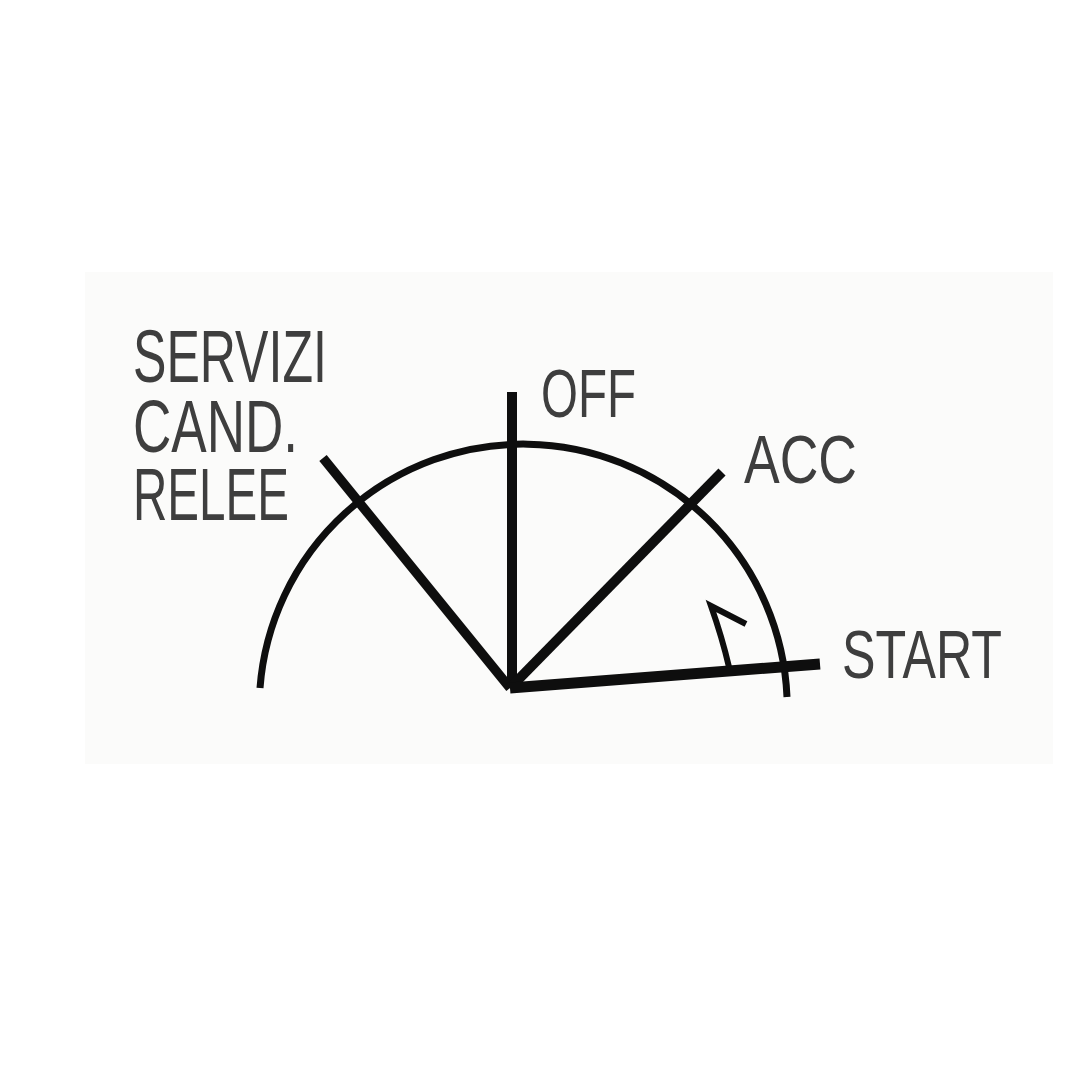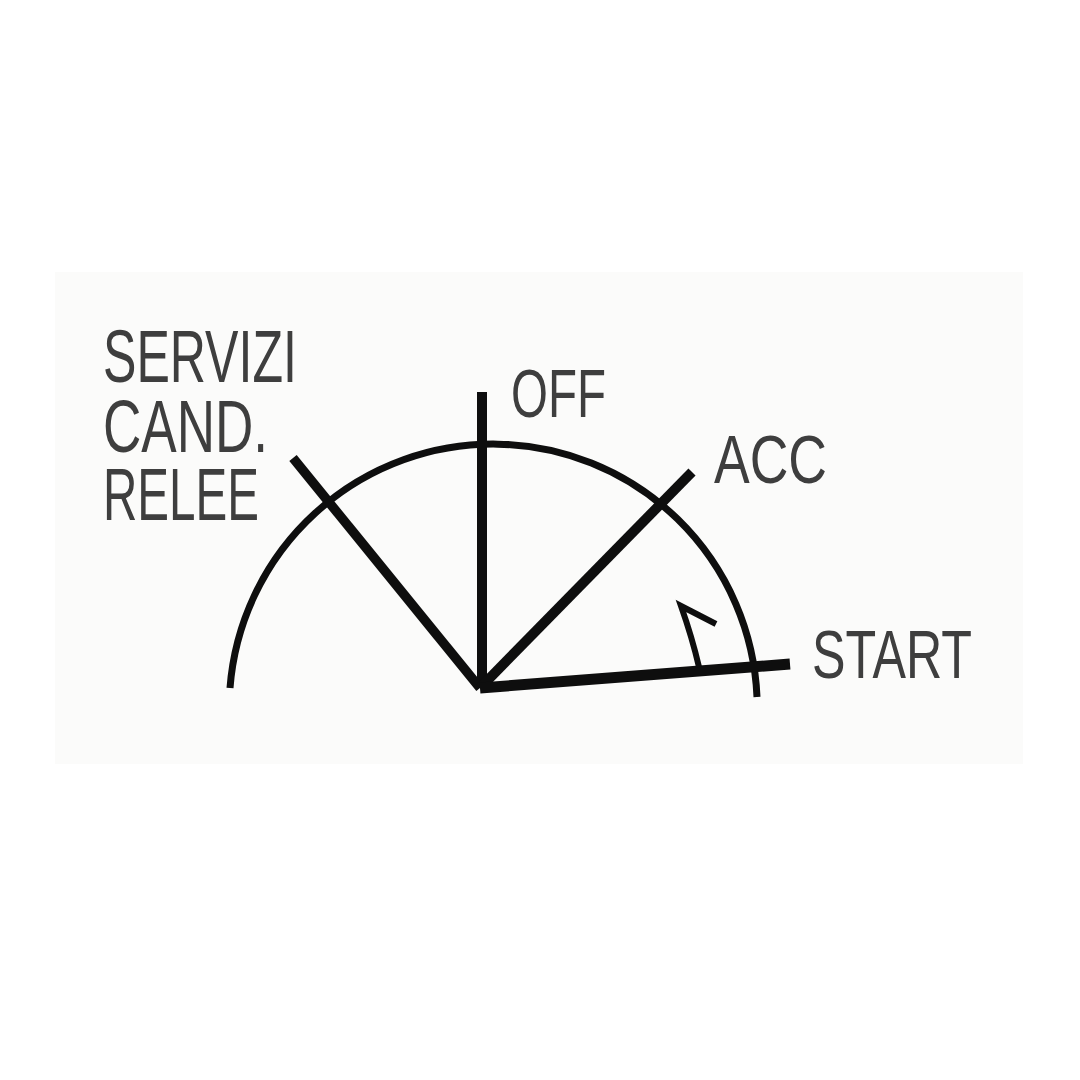--- a/index.html
+++ b/index.html
@@ -8,20 +8,21 @@
     width: 1080px;
     height: 1080px;
     background: var(--color-background, #ffffff);
     overflow: hidden;
     font-family: "Liberation Sans", sans-serif;
   }
   .stage {
     position: relative;
     width: 940px;
     height: 1080px;
+    padding-left: 30px;
   }
   svg { display: block; }
   .paper {
     fill: var(--color-paper_tint, #fbfbfa);
   }
   .dial-stroke {
     stroke: var(--color-line, #0e0e0e);
     fill: none;
     stroke-linecap: butt;
   }

